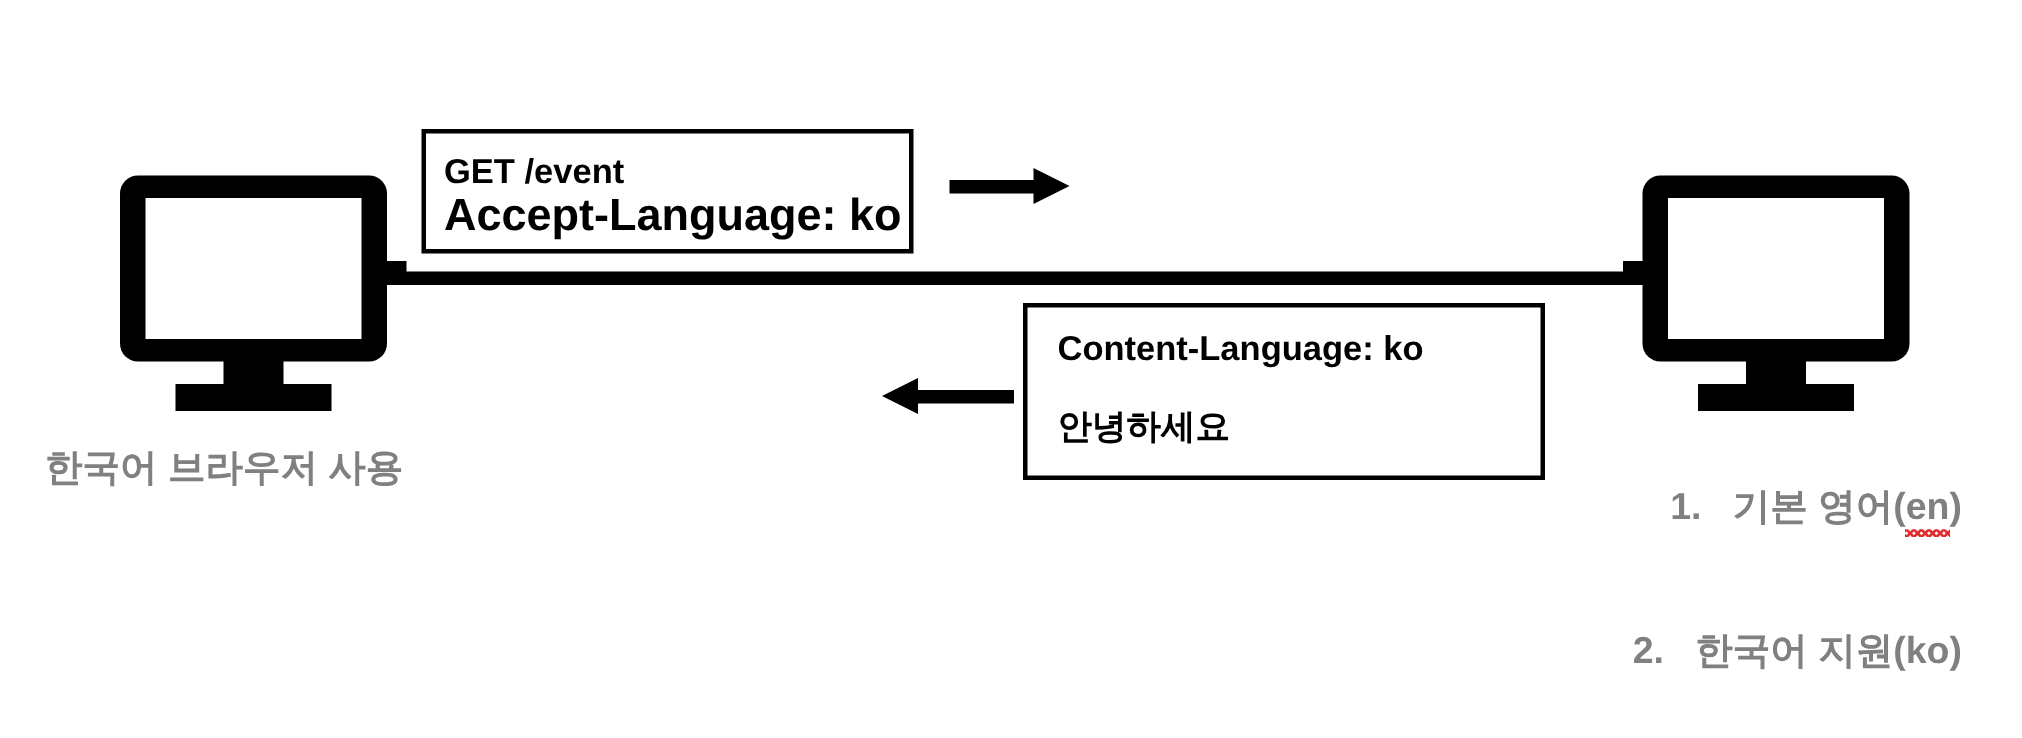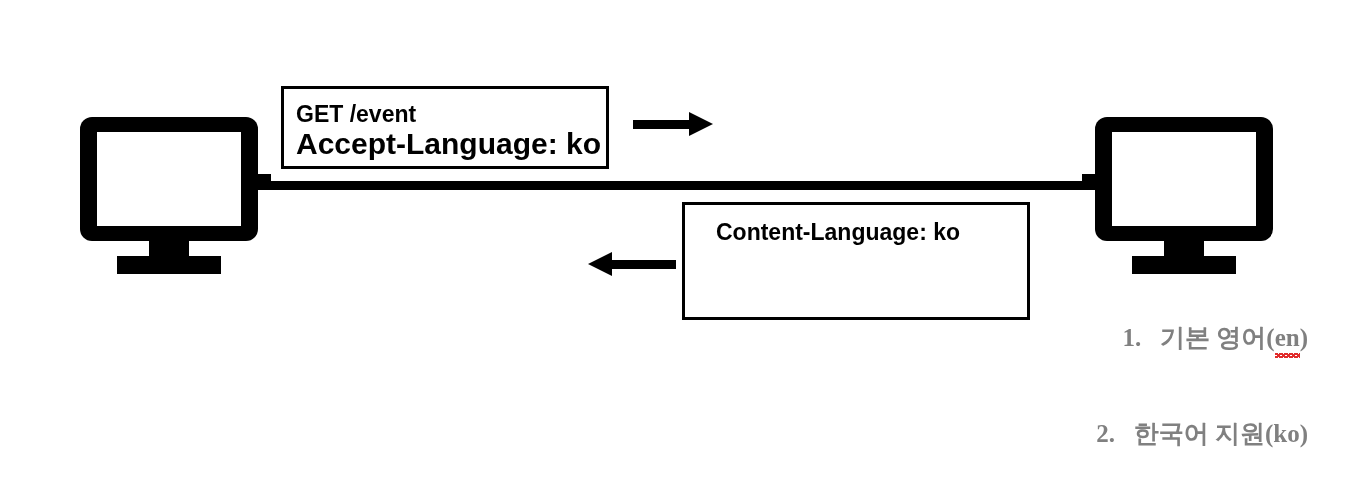--- a/index.html
+++ b/index.html
@@ -116,21 +116,20 @@
     font-weight: bold;
     white-space: nowrap;
   }
   .caption-right {
     text-align: right;
   }
   .server-list-item {
     white-space: pre;
     position: relative;
     display: block;
-    font-family: Liberation Serif, serif;
   }
   .squiggle {
     position: relative;
     display: inline-block;
   }
   .squiggle::after {
     content: "";
     position: absolute;
     left: 0;
     right: 0;
@@ -176,29 +175,31 @@
   <div class="msg-box" style="left:281px; top:86px; width:328px; height:83px; padding:10px 0 16px 12px;">
     <div class="msg-line" style="font-size:23px; line-height:30px;">GET /event</div>
     <div class="msg-line" style="font-size:30px; line-height:30px;">Accept-Language: ko</div>
   </div>
 
   <div class="arrow right" style="left:633px; top:110px; width:80px;">
     <div class="shaft"></div>
     <div class="head"></div>
   </div>
 
-  <div class="msg-box" style="left:682px; top:202px; width:348px; height:118px; padding:12px 0 0 31px;">
+  <div class="msg-box" style="left:682px; top:202px; width:348px; height:118px; padding:12px 0 0 20px;">
     <div class="msg-line" style="font-size:23px; line-height:30px;">Content-Language: ko</div>
+    <div class="msg-line" style="font-size:23px; line-height:30px; margin-top:22px;">안녕하세요</div>
   </div>
 
   <div class="arrow left" style="left:588px; top:250px; width:88px;">
     <div class="shaft"></div>
     <div class="head"></div>
   </div>
 
+  <div class="caption" style="left:30px; top:296px; font-size:25px; line-height:32px;">한국어 브라우저 사용</div>
 
   <div class="caption caption-right" style="right:40px; top:288px; font-size:25px; line-height:32px;">
     <div class="server-list-item" style="margin-top:2px;">
       <span>1.</span><span>&nbsp;&nbsp;&nbsp;</span><span>기본 영어(</span><span class="squiggle">en</span><span>)</span>
     </div>
     <div class="server-list-item">
       <span>2.</span><span>&nbsp;&nbsp;&nbsp;</span><span>한국어 지원(</span><span>ko</span><span>)</span>
     </div>
   </div>
 

